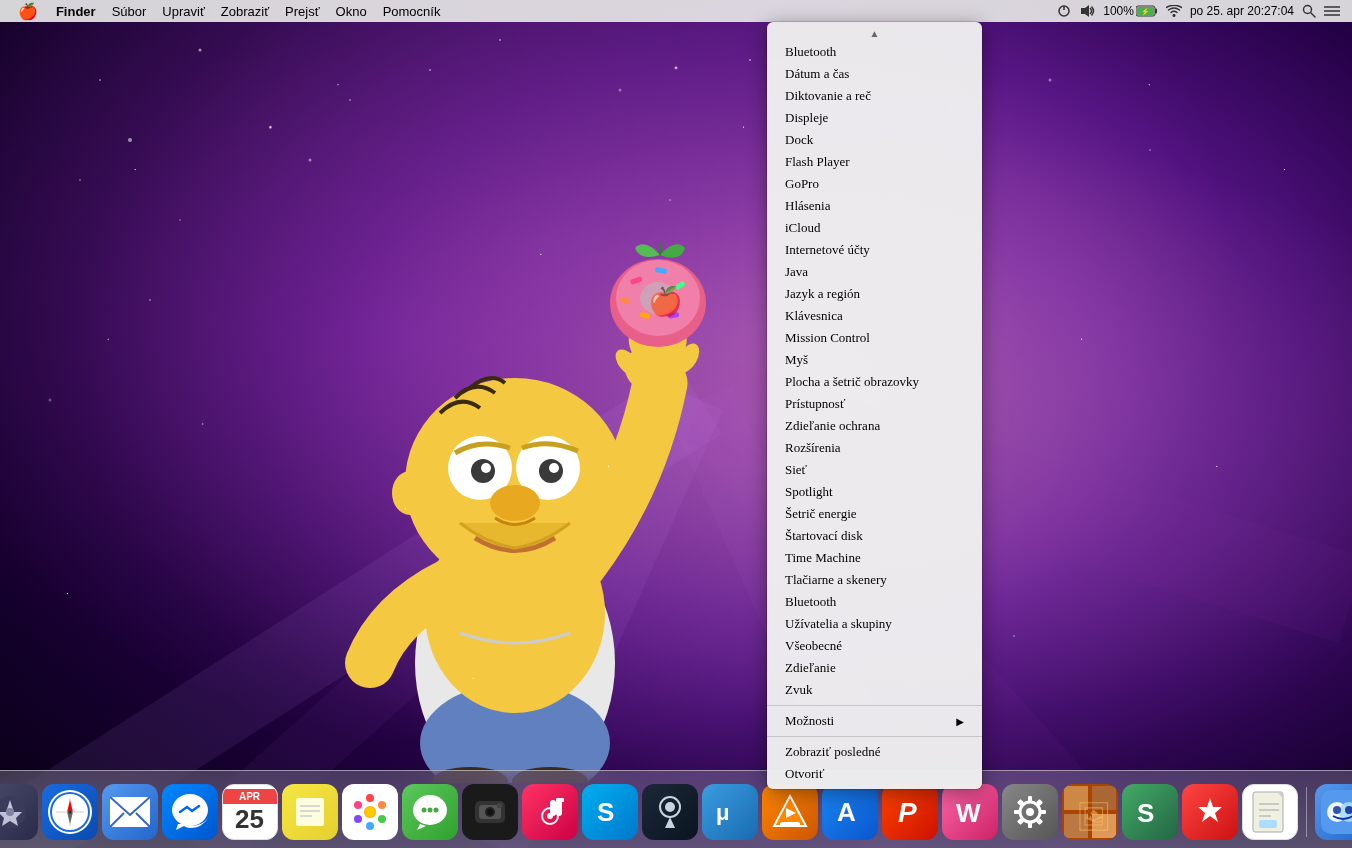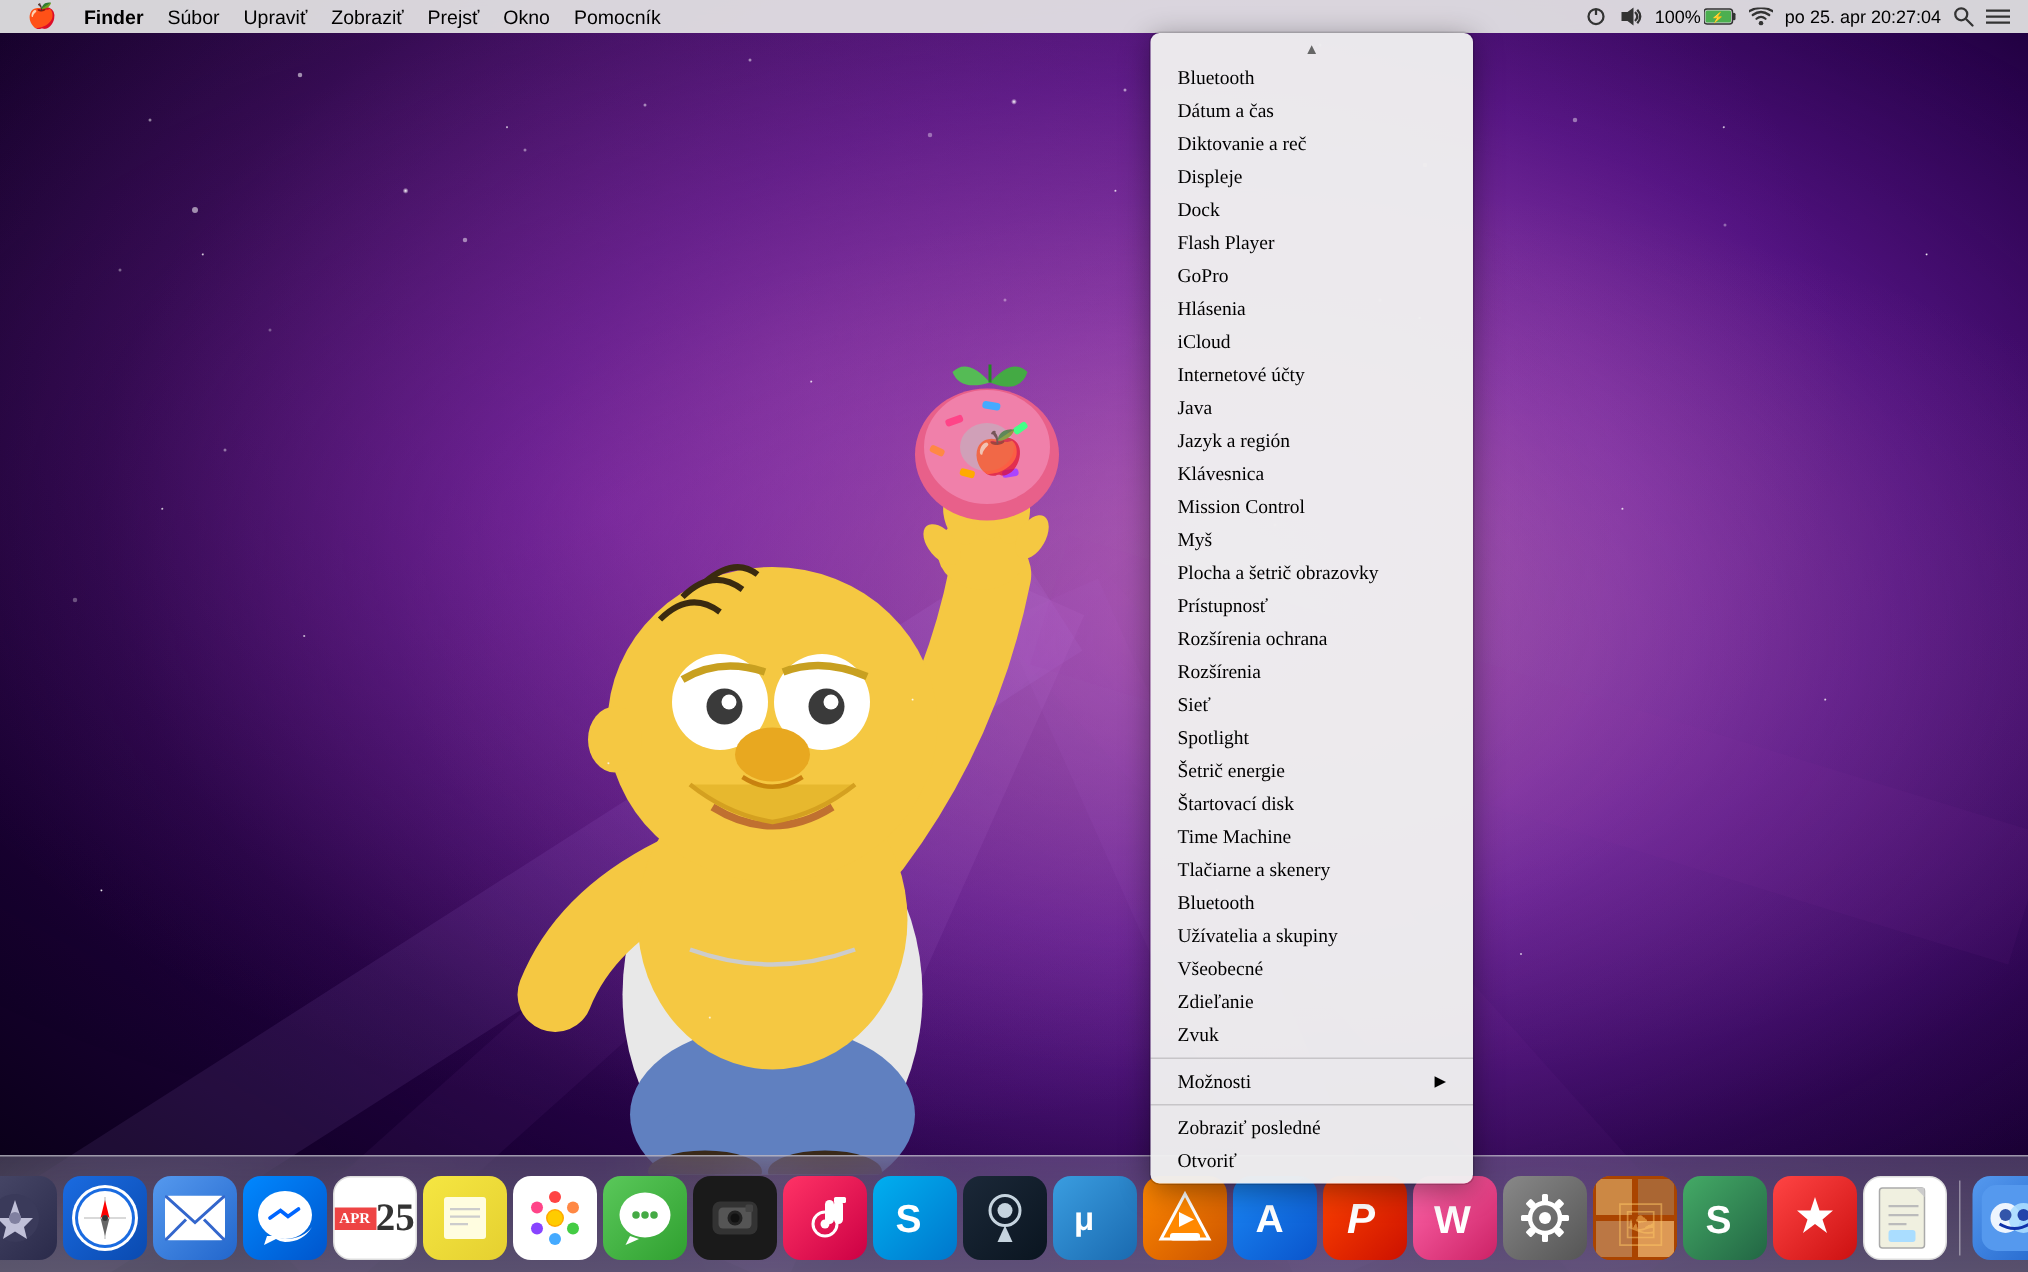--- a/index.html
+++ b/index.html
@@ -463,21 +463,21 @@
   <div class="menu-item">
       <span>Myš</span>
     </div>
   <div class="menu-item">
       <span>Plocha a šetrič obrazovky</span>
     </div>
   <div class="menu-item">
       <span>Prístupnosť</span>
     </div>
   <div class="menu-item">
-      <span>Rozšírenia ochrana</span>
+      <span>Zdieľanie ochrana</span>
     </div>
   <div class="menu-item">
       <span>Rozšírenia</span>
     </div>
   <div class="menu-item">
       <span>Sieť</span>
     </div>
   <div class="menu-item">
       <span>Spotlight</span>
     </div>
@@ -571,21 +571,21 @@
       <div class="dock-icon" style="background:linear-gradient(135deg,#0088ff,#0055cc);border-radius:12px;display:flex;align-items:center;justify-content:center;">
         <svg width="40" height="40" viewBox="0 0 40 40">
           <ellipse cx="20" cy="18" rx="18" ry="16" fill="white"></ellipse>
           <path d="M8,32 L6,38 L14,34 Q17,36 20,36 Q32,36 38,26 Q32,34 20,34 Q17,34 14,32 Z" fill="white"></path>
           <path d="M10,20 L17,15 L22,19 L29,14" stroke="#0066ff" stroke-width="2.5" fill="none" stroke-linecap="round"></path>
         </svg>
       </div>
     </div>
 
     <div class="dock-item">
-      <div class="dock-icon" style="background:white;border-radius:12px;border:1px solid #ddd;display:flex;align-items:center;justify-content:center;overflow:hidden;padding:0;font-family:Liberation Serif, serif;">
+      <div class="dock-icon" style="background:white;border-radius:12px;border:1px solid #ddd;display:flex;align-items:center;justify-content:center;flex-direction:column;overflow:hidden;padding:0;">
         <div style="background:#e44;width:100%;text-align:center;color:white;font-size:10px;font-weight:bold;padding:2px 0;">APR</div>
         <div style="font-size:26px;font-weight:bold;color:#333;line-height:1.2;">25</div>
       </div>
     </div>
 
     <div class="dock-item">
       <div class="dock-icon" style="background:linear-gradient(135deg,#f5e642,#e5d030);border-radius:12px;display:flex;align-items:center;justify-content:center;">
         <svg width="36" height="36" viewBox="0 0 36 36">
           <rect x="4" y="4" width="28" height="28" rx="2" fill="#fffde0"></rect>
           <line x1="8" y1="12" x2="28" y2="12" stroke="#ccc" stroke-width="1.5"></line>

